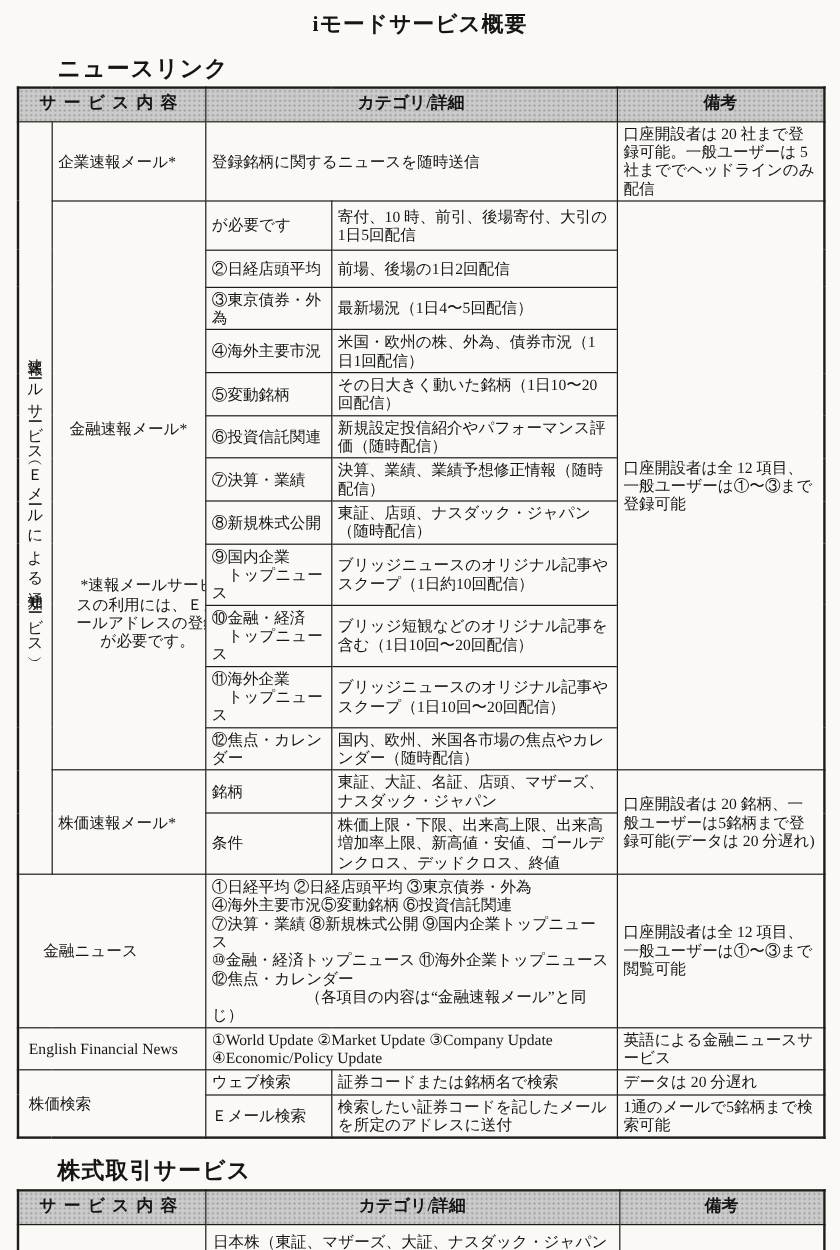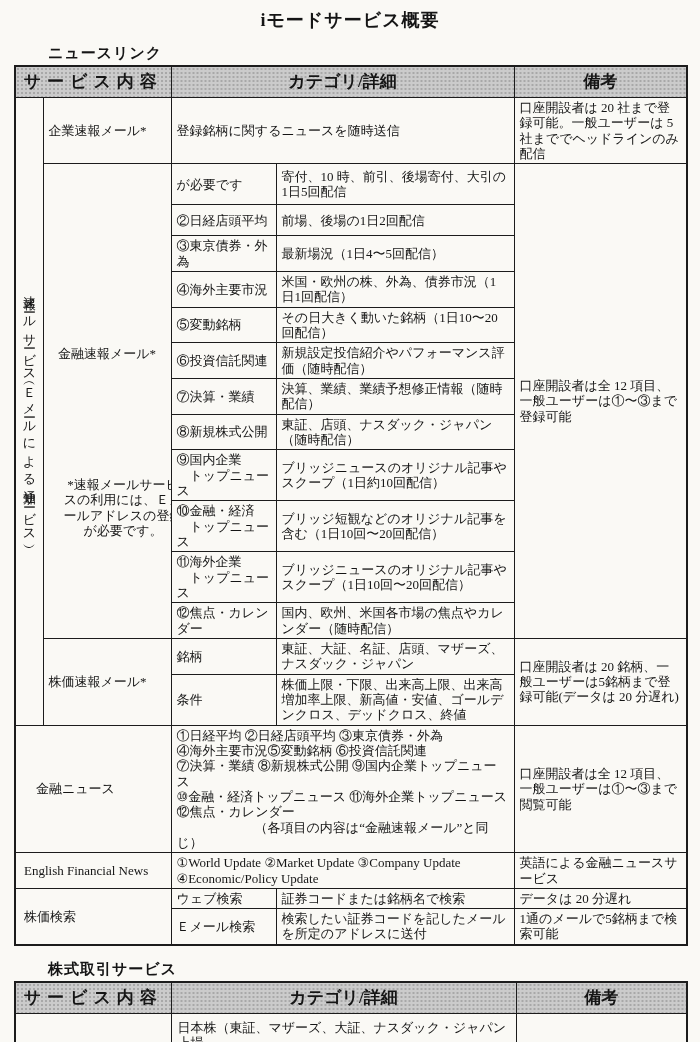--- a/index.html
+++ b/index.html
@@ -9,40 +9,40 @@
     font-family:"Liberation Serif","DejaVu Serif",serif;
     color:#151515;
     -webkit-font-smoothing:antialiased;
   }
   .page{padding:6px 14px 0 14px;}
   .doc-title{
     text-align:center;font-size:18px;font-weight:bold;
     margin:2px 0 12px 0;letter-spacing:1px;font-family:Liberation Serif, serif;
   }
   .section-label{
-    font-size:15px;font-weight:bold;
+    font-size:19px;font-weight:bold;
     margin:0 0 2px 34px;letter-spacing:1px;
   }
   .section-label.second{margin-top:14px;}
   table{
     border-collapse:collapse;table-layout:fixed;
     width:672px;border:2px solid #1c1c1c;
   }
   th,td{
     border:1.6px solid #1c1c1c;
     font-size:13px;line-height:1.18;
     padding:2px 5px;vertical-align:middle;
     overflow:hidden;
   }
   th{
     background-color:#cbcbcb;
     background-image:radial-gradient(#a8a8a8 1px, rgba(0,0,0,0) 1.15px);
     background-size:4px 4px;
     font-weight:bold;text-align:center;
-    font-size:17px;padding:5px 2px;
+    font-size:14px;padding:5px 2px;
   }
   th.spaced{letter-spacing:6px;}
   .pre{white-space:pre-line;}
   .ctr{text-align:left;}
   .vcell{
     writing-mode:vertical-rl;text-orientation:mixed;
     text-align:center;letter-spacing:2px;
     padding:8px 1px;font-size:13px;
   }
   .groupcell{position:relative;padding:4px;}

